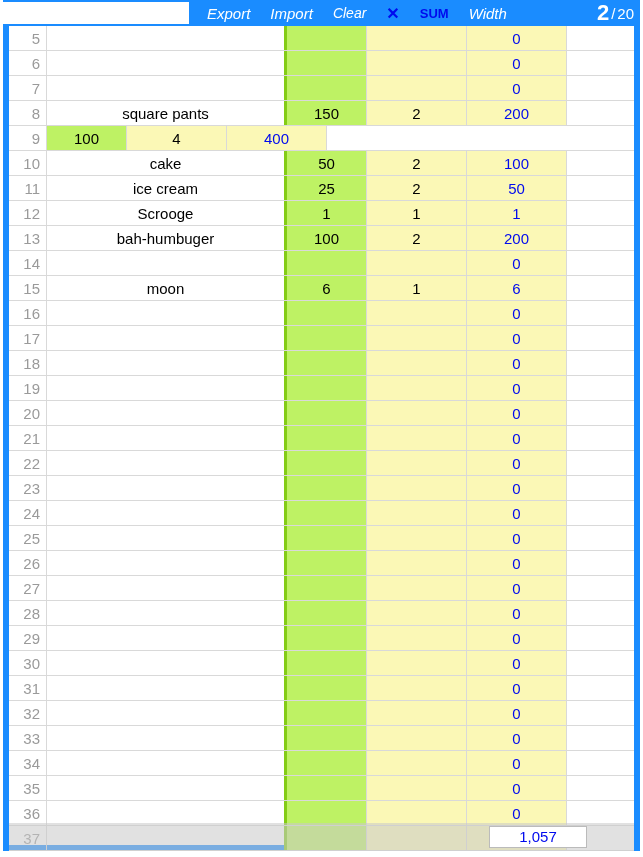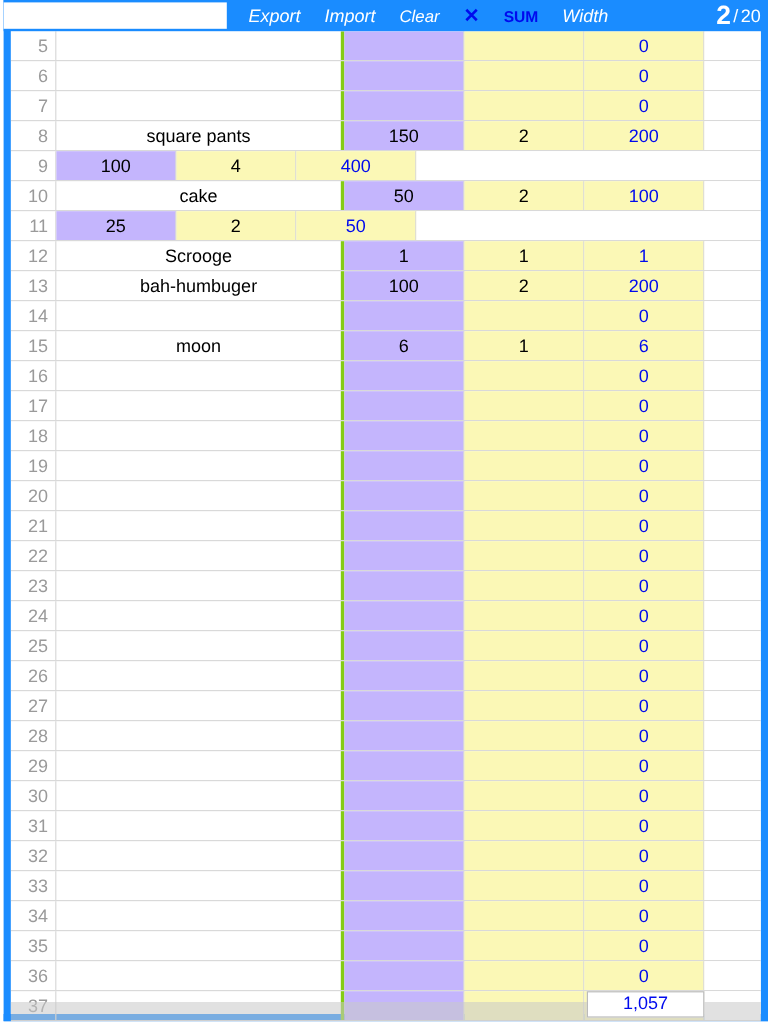--- a/index.html
+++ b/index.html
@@ -67,22 +67,22 @@
     border-right: 1px solid #d9d9d9;
   }
   .row .c-name {
     width: 240px;
     border-right: 3px solid #84cc16;
     text-align: center;
     line-height: 25px;
     color: #000;
   }
   .row .c-a {
-    width: 100px;
-    background: #c4b5fd;
+    width: 80px;
+    background: #bef264;
     border-right: 1px solid #d9d9d9;
     text-align: center;
     line-height: 25px;
     color: #000;
   }
   .row .c-b {
     width: 100px;
     background: #fbf8b6;
     border-right: 1px solid #d9d9d9;
     text-align: center;
@@ -98,21 +98,21 @@
     color: #000aee;
   }
   .row .c-tail {
     flex: 1;
     background: #fff;
   }
 
   .footer-overlay {
     position: absolute;
     left: 9px; bottom: 6px;
-    width: 625px; height: 16px;
+    width: 625px; height: 28px;
     background: rgba(200,200,200,0.55);
     z-index: 5;
     display: flex;
     align-items: center;
     pointer-events: none;
   }
   .footer-overlay .sumbox {
     position: absolute;
     right: 47px;
     bottom: 3px;
@@ -189,20 +189,21 @@
     <div class="row">
       <div class="hcell">10</div>
       <div class="c-name">cake</div>
       <div class="c-a">50</div>
       <div class="c-b">2</div>
       <div class="c-res">100</div>
       <div class="c-tail"></div>
     </div>
     <div class="row">
       <div class="hcell">11</div>
+      <div class="c-name">ice cream</div>
       <div class="c-a">25</div>
       <div class="c-b">2</div>
       <div class="c-res">50</div>
       <div class="c-tail"></div>
     </div>
     <div class="row">
       <div class="hcell">12</div>
       <div class="c-name">Scrooge</div>
       <div class="c-a">1</div>
       <div class="c-b">1</div>

